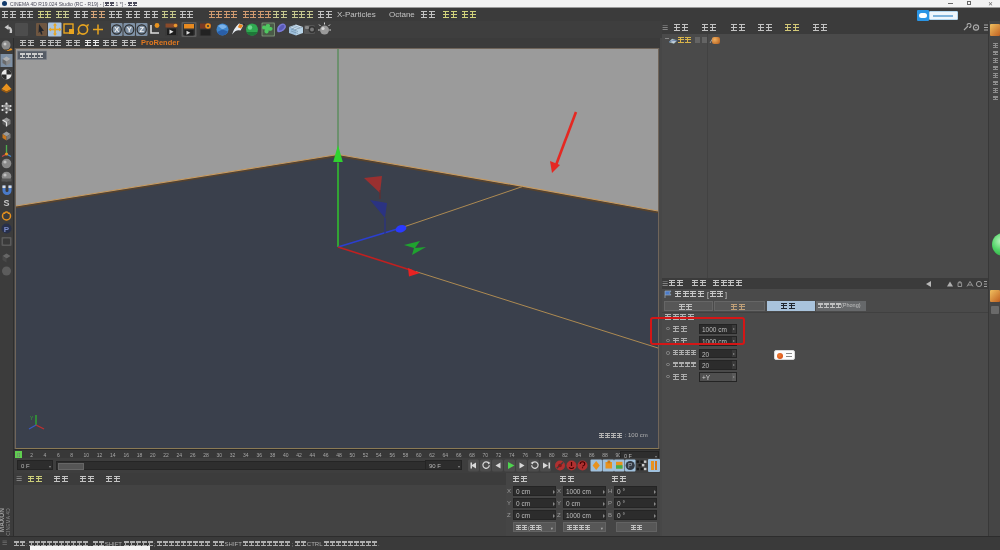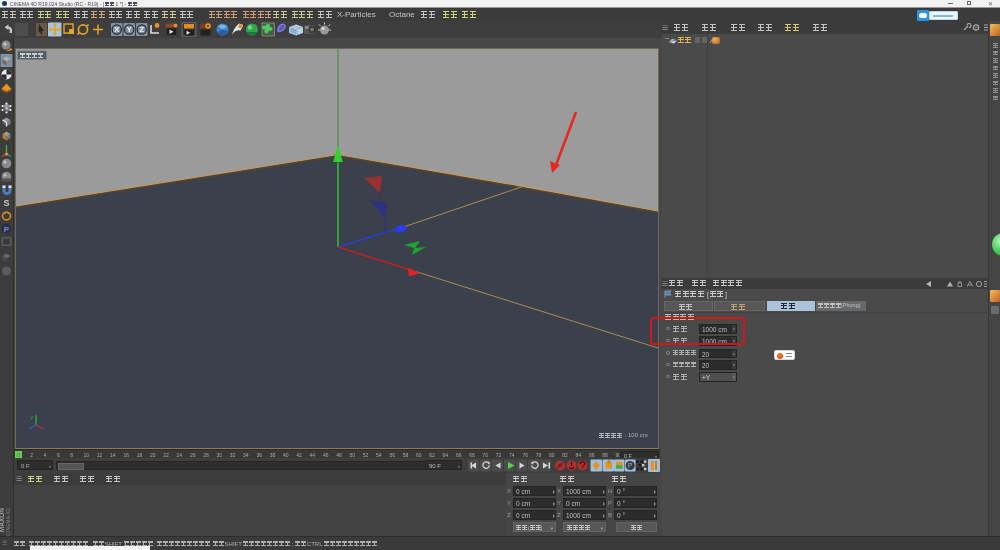--- a/index.html
+++ b/index.html
@@ -159,20 +159,29 @@
             <line x1="324.5" y1="1.5" x2="324.5" y2="3.5"></line>
             <line x1="319" y1="3.5" x2="320.5" y2="5"></line>
             <line x1="330" y1="3.5" x2="328.5" y2="5"></line>
             <line x1="318" y1="9" x2="319.8" y2="9"></line>
             <line x1="331" y1="9" x2="329.2" y2="9"></line>
           </g>
   </g>
 </svg>
 </div>
 
+<div class="abs" id="vpmenu" style="left:14px;top:38px;width:646px;height:10px;background:#3b3b3b">
+  <span class="abs" style="left:6px;top:2px;color:#bdbdbd"><i class="hz hv"></i><i class="hz hv"></i></span>
+  <span class="abs" style="left:26px;top:2px;color:#bdbdbd"><i class="hz hv"></i><i class="hz hv"></i><i class="hz hv"></i></span>
+  <span class="abs" style="left:52px;top:2px;color:#bdbdbd"><i class="hz hv"></i><i class="hz hv"></i></span>
+  <span class="abs" style="left:71px;top:2px;color:#e8e8e8"><i class="hz hv"></i><i class="hz hv"></i></span>
+  <span class="abs" style="left:89px;top:2px;color:#bdbdbd"><i class="hz hv"></i><i class="hz hv"></i></span>
+  <span class="abs" style="left:108px;top:2px;color:#bdbdbd"><i class="hz hv"></i><i class="hz hv"></i></span>
+  <span class="abs" style="left:127px;top:1px;font-size:7.5px;line-height:8px;color:#e07820;font-weight:bold">ProRender</span>
+</div>
 
 <div class="abs" id="toolcol" style="left:0;top:38px;width:14px;height:499px;background:#3c3c3c;border-right:1px solid #2e2e2e">
 <svg width="13" height="290" viewBox="0 0 13 290" style="position:absolute;left:0;top:1px">
   <circle cx="6" cy="6" r="4.5" fill="#8a8a8a"></circle>
         <circle cx="5" cy="5" r="1.5" fill="#c8c8c8"></circle>
         <path d="M3 10 q4 3 8 -1 l1.5 2 l-4.5 1z" fill="#e8921e"></path>
   <rect x="0.5" y="15" width="12" height="13" fill="#7e90a4"></rect>
         <path d="M2.5 20 L6.5 17.5 L10.5 20 L6.5 22.5Z" fill="#b0b0b0"></path>
         <path d="M2.5 20 L6.5 22.5 L6.5 26.5 L2.5 24Z" fill="#6a6a6a"></path>
         <path d="M10.5 20 L6.5 22.5 L6.5 26.5 L10.5 24Z" fill="#8a8a8a"></path>

